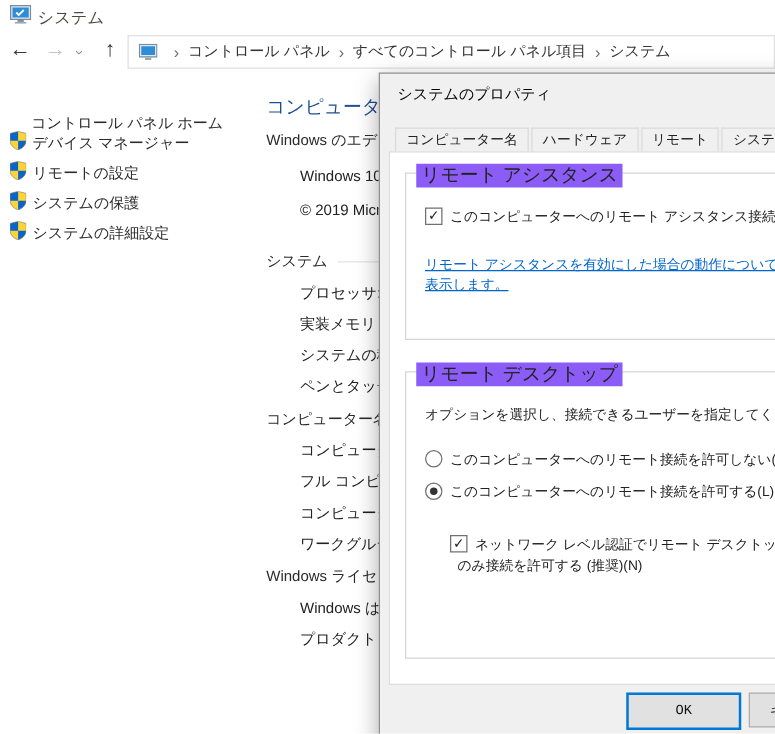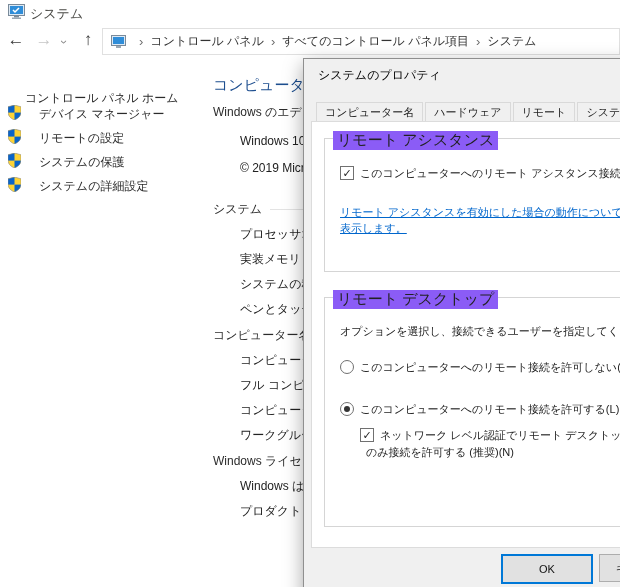--- a/index.html
+++ b/index.html
@@ -20,21 +20,21 @@
   .nav-chev .rot{display:inline-block;transform:rotate(90deg);}
   .nav-up{left:76px;color:#3b3b3b;}
   .addressbar{position:absolute;left:102px;top:2px;width:516px;height:25px;background:#fff;
               border:1px solid #e0e0e0;display:flex;align-items:center;font-size:12px;color:#333;}
   .addressbar .crumb-icon{margin:0 6px 0 8px;display:flex;}
   .addressbar .sep{margin:0 7px;color:#6d6d6d;font-size:13px;}
   .addressbar .crumb{white-space:nowrap;cursor:default;}
 
   
   .sidebar-home{position:absolute;left:25px;top:90px;font-size:12px;color:#2b2b2b;}
-  .side-item{position:absolute;left:8px;display:flex;align-items:center;gap:18px;height:18px;font-size:12px;color:#2b2b2b;cursor:default;justify-content:space-between;}
+  .side-item{position:absolute;left:8px;display:flex;align-items:center;gap:5px;height:18px;font-size:12px;color:#2b2b2b;cursor:default;justify-content:space-between;}
   .si-0{top:105px}.si-1{top:129px}.si-2{top:153px}.si-3{top:177px}
 
   
   .content{position:absolute;left:213px;top:0;width:200px;}
   .page-heading{position:absolute;left:0;top:76px;font-size:15px;color:#1d4e8f;white-space:nowrap;}
   .section-title{position:absolute;left:0;width:190px;display:flex;align-items:center;font-size:12px;color:#2b2b2b;white-space:nowrap;}
   .section-title .rule{flex:1;height:1px;background:#e3e3e3;margin-left:8px;min-width:4px;}
   .rows{position:absolute;left:27px;font-size:12px;color:#222;line-height:25px;white-space:nowrap;}
   .st-1{top:104px}.rw-1{top:128px;line-height:27px;}
   .st-2{top:201px}.rw-2{top:222px}
@@ -60,29 +60,29 @@
             display:flex;align-items:center;justify-content:center;font-size:11px;color:#222;line-height:12px;}
   .radio{width:12px;height:12px;border:1px solid #707070;border-radius:50%;background:#fff;margin-right:6px;flex:none;
          display:flex;align-items:center;justify-content:center;}
   .radio .dot{width:6px;height:6px;border-radius:50%;background:#333;}
   .link{color:#0066cc;text-decoration:underline;cursor:pointer;white-space:nowrap;font-size:11px;}
 
   .ra-check{left:28px;top:44px;}
   .ra-link{position:absolute;left:28px;top:82px;line-height:16px;}
   .rd-instruction{position:absolute;left:28px;top:202px;white-space:nowrap;color:#222;}
   .rd-radio-deny{left:28px;top:238px;}
-  .rd-radio-allow{left:28px;top:280px;justify-content:center;}
+  .rd-radio-allow{left:28px;top:264px;justify-content:center;}
   .rd-nla{left:48px;top:306px;}
   .rd-nla-line2{position:absolute;left:54px;top:323px;white-space:nowrap;color:#222;}
   .rd-link{position:absolute;left:28px;top:372px;}
 
   .btn{position:absolute;top:495px;width:88px;height:26px;background:#e1e1e1;border:1px solid #adadad;
        font-size:11px;color:#111;display:flex;align-items:center;justify-content:center;cursor:default;
        font-family:inherit;}
-  .btn-ok{left:197px;border:2px solid #0078d7;}
+  .btn-ok{left:197px;border:2px solid #0078d7;font-family:Liberation Mono, monospace;}
   .btn-cancel{left:295px;}
 </style>
 </head>
 <body>
 
 <div class="stage">
 
   <div class="titlebar">
     <span class="appicon">
       <svg width="17" height="15" viewBox="0 0 17 15">

